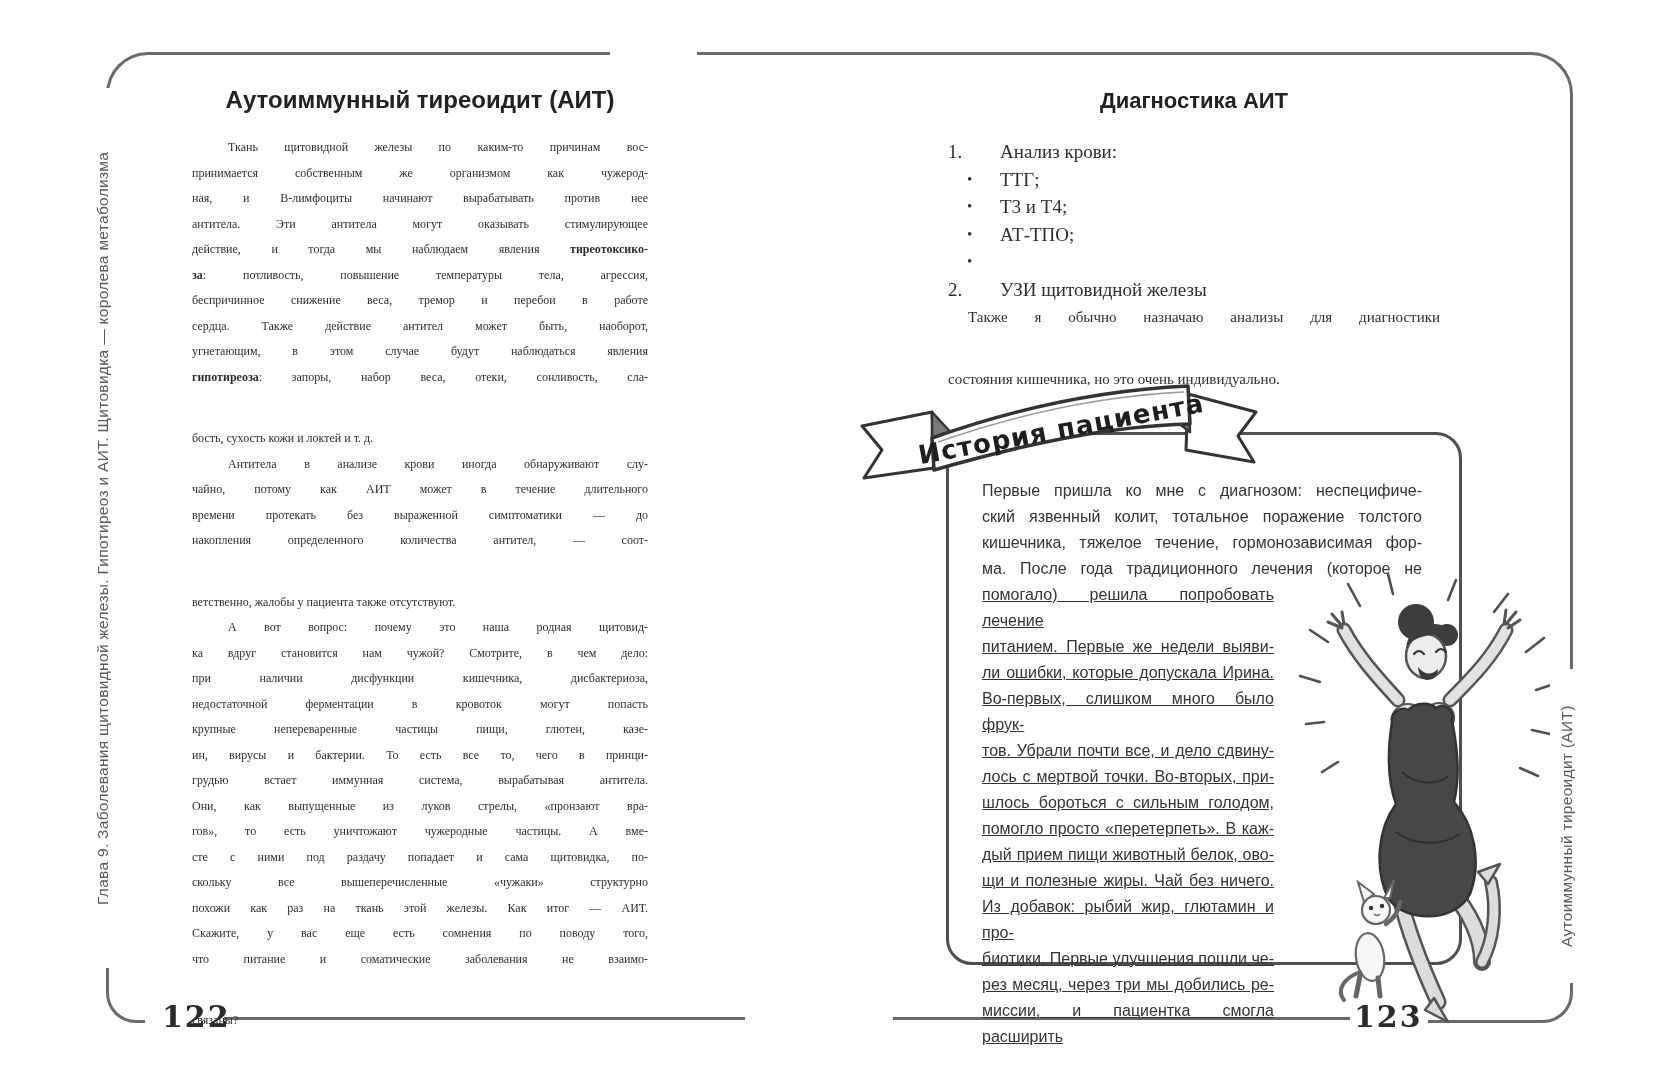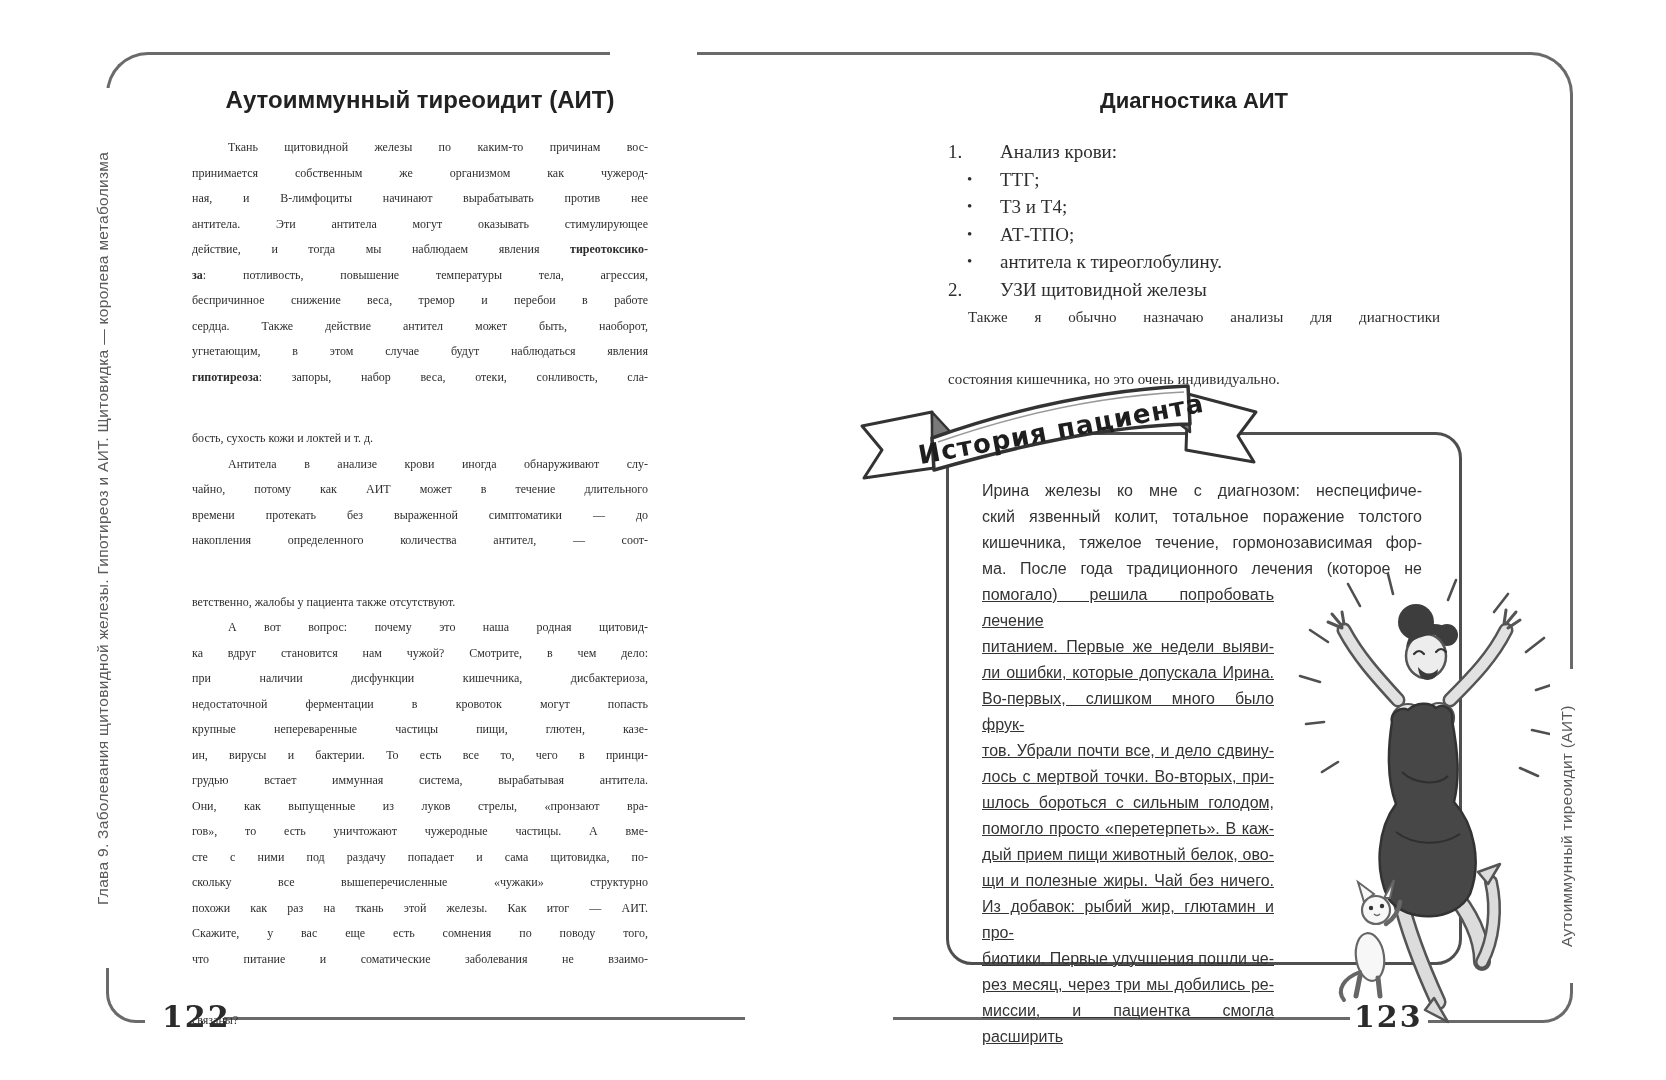--- a/index.html
+++ b/index.html
@@ -125,35 +125,34 @@
       <div class="li-row">
         <span class="marker bullet">•</span>
         <span class="li-text">Т3 и Т4;</span>
       </div>
       <div class="li-row">
         <span class="marker bullet">•</span>
         <span class="li-text">АТ-ТПО;</span>
       </div>
       <div class="li-row">
         <span class="marker bullet">•</span>
-        <span class="li-text">антитела к тиреоглобулину.</span>
       </div>
       <div class="li-row">
         <span class="marker">2.</span>
         <span class="li-text">УЗИ щитовидной железы</span>
       </div>
     </div>
   <div id="para-r">
       <div class="line first">Также я обычно назначаю анализы для диагностики</div>
       <div class="line plast">состояния кишечника, но это очень индивидуально.</div>
     </div>
 
   <div id="storybox"></div>
   <div id="storytext">
-      <div class="line">Ирина железы ко мне с диагнозом: неспецифиче-</div>
+      <div class="line">Первые пришла ко мне с диагнозом: неспецифиче-</div>
       <div class="line">ский язвенный колит, тотальное поражение толстого</div>
       <div class="line">кишечника, тяжелое течение, гормонозависимая фор-</div>
       <div class="line">ма. После года традиционного лечения (которое не</div>
       <div class="line narrow nojust">помогало) решила попробовать лечение</div>
       <div class="line narrow">питанием. Первые же недели выяви-</div>
       <div class="line narrow">ли ошибки, которые допускала Ирина.</div>
       <div class="line narrow">Во-первых, слишком много было фрук-</div>
       <div class="line narrow">тов. Убрали почти все, и дело сдвину-</div>
       <div class="line narrow">лось с мертвой точки. Во-вторых, при-</div>
       <div class="line narrow">шлось бороться с сильным голодом,</div>

